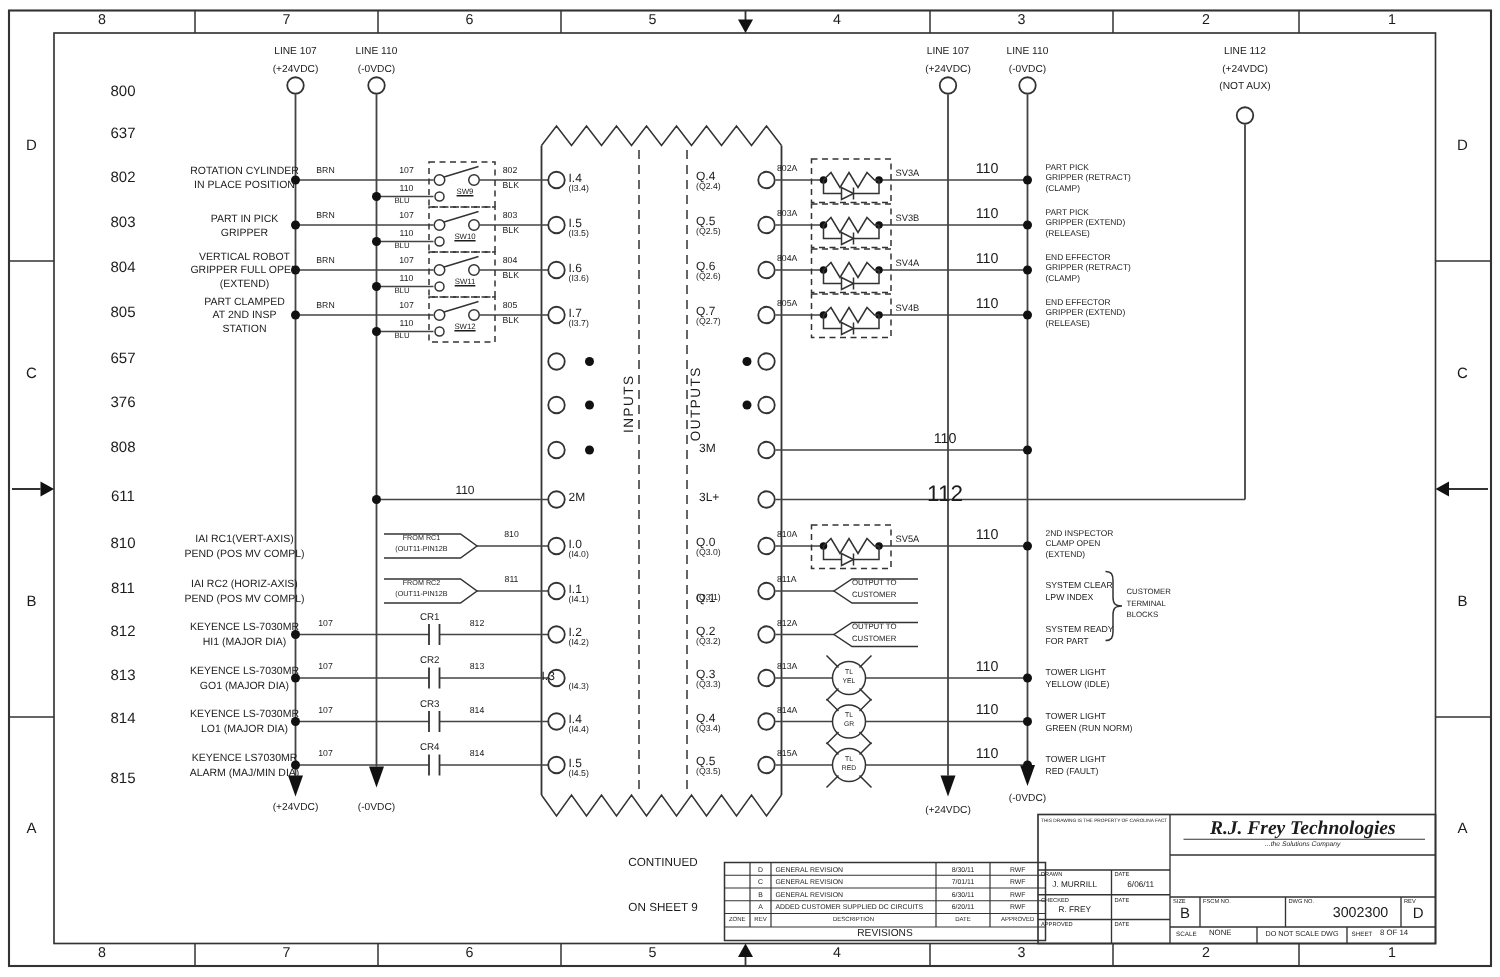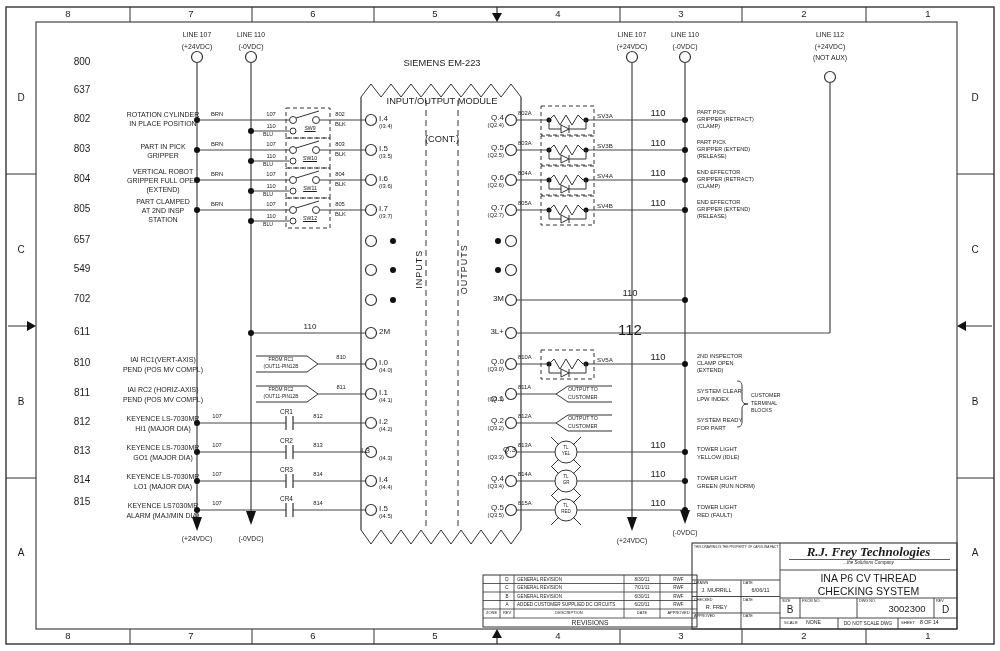--- a/index.html
+++ b/index.html
@@ -1,21 +1,21 @@
 <!DOCTYPE html>
 <html><head>
 <meta charset="utf-8">
 <style>
   html,body{margin:0;padding:0;background:#fff;}
   .sheet{position:relative;width:1000px;height:651px;background:#fff;overflow:hidden;
          font-family:"Liberation Sans",sans-serif;color:#1c1c1c;}
   svg{position:absolute;left:0;top:0;}
   .t{position:absolute;white-space:pre;color:#1c1c1c;line-height:1.15;}
   .c{text-align:center;}
-  .r{text-align:right;}
+  .r{}
   .rot{transform:rotate(-90deg);}
   .u{text-decoration:underline;}
 </style>
 </head>
 <body>
 
 <div class="sheet">
 
 <svg width="1000" height="651" viewBox="0 0 1000 651">
   <defs>
@@ -204,54 +204,53 @@
 <div class="t c" style="left:913px;top:631px;width:30px;font-size:9.5px">1</div>
 <div class="t c" style="left:9px;top:92px;width:24px;font-size:10px">D</div>
 <div class="t c" style="left:9px;top:244px;width:24px;font-size:10px">C</div>
 <div class="t c" style="left:9px;top:396px;width:24px;font-size:10px">B</div>
 <div class="t c" style="left:9px;top:547px;width:24px;font-size:10px">A</div>
 <div class="t c" style="left:963px;top:92px;width:24px;font-size:10px">D</div>
 <div class="t c" style="left:963px;top:244px;width:24px;font-size:10px">C</div>
 <div class="t c" style="left:963px;top:396px;width:24px;font-size:10px">B</div>
 <div class="t c" style="left:963px;top:547px;width:24px;font-size:10px">A</div>
 
-<div class="t c" style="left:362px;top:31px;width:160px;font-size:9.3px;line-height:12.8px">
-  <div>SIEMENS EM-223</div>
-  <div>INPUT/OUTPUT MODULE</div>
-  <div>(CONT.)</div>
-</div>
 <div class="t c rot" style="left:389px;top:264px;width:60px;font-size:9px;letter-spacing:1px">INPUTS</div>
 <div class="t c rot" style="left:434px;top:264px;width:60px;font-size:9px;letter-spacing:1px">OUTPUTS</div>
+<div class="t c" style="left:380px;top:550px;width:124px;font-size:7.8px;line-height:10px">
+  <div>CONTINUED</div>
+  <div>ON SHEET 9</div>
+</div>
 
 <div class="t c" style="left:167px;top:29px;width:60px;font-size:6.8px;line-height:11.5px"><div>LINE 107</div><div>(+24VDC)</div></div>
 <div class="t c" style="left:223px;top:29px;width:56px;font-size:6.8px;line-height:11.5px"><div>LINE 110</div><div>(-0VDC)</div></div>
 <div class="t c" style="left:602px;top:29px;width:60px;font-size:6.8px;line-height:11.5px"><div>LINE 107</div><div>(+24VDC)</div></div>
 <div class="t c" style="left:657px;top:29px;width:56px;font-size:6.8px;line-height:11.5px"><div>LINE 110</div><div>(-0VDC)</div></div>
 <div class="t c" style="left:800px;top:29px;width:60px;font-size:6.8px;line-height:11.5px"><div>LINE 112</div><div>(+24VDC)</div><div>(NOT AUX)</div></div>
 <div class="t c" style="left:172px;top:535px;width:50px;font-size:6.8px">(+24VDC)</div>
 <div class="t c" style="left:226px;top:535px;width:50px;font-size:6.8px">(-0VDC)</div>
 <div class="t c" style="left:607px;top:537px;width:50px;font-size:6.8px">(+24VDC)</div>
 <div class="t c" style="left:660px;top:529px;width:50px;font-size:6.8px">(-0VDC)</div>
 
 <div class="t c" style="left:64px;top:56px;width:36px;font-size:10px">800</div>
 <div class="t c" style="left:64px;top:84px;width:36px;font-size:10px">637</div>
 <div class="t c" style="left:64px;top:113px;width:36px;font-size:10px">802</div>
 <div class="t c" style="left:64px;top:143px;width:36px;font-size:10px">803</div>
 <div class="t c" style="left:64px;top:173px;width:36px;font-size:10px">804</div>
 <div class="t c" style="left:64px;top:203px;width:36px;font-size:10px">805</div>
 <div class="t c" style="left:64px;top:234px;width:36px;font-size:10px">657</div>
-<div class="t c" style="left:64px;top:263px;width:36px;font-size:10px">549</div>
-<div class="t c" style="left:64px;top:293px;width:36px;font-size:10px">702</div>
+<div class="t c" style="left:64px;top:263px;width:36px;font-size:10px">376</div>
+<div class="t c" style="left:64px;top:293px;width:36px;font-size:10px">808</div>
 <div class="t c" style="left:64px;top:326px;width:36px;font-size:10px">611</div>
 <div class="t c" style="left:64px;top:357px;width:36px;font-size:10px">810</div>
 <div class="t c" style="left:64px;top:387px;width:36px;font-size:10px">811</div>
 <div class="t c" style="left:64px;top:416px;width:36px;font-size:10px">812</div>
 <div class="t c" style="left:64px;top:445px;width:36px;font-size:10px">813</div>
 <div class="t c" style="left:64px;top:474px;width:36px;font-size:10px">814</div>
-<div class="t c" style="left:64px;top:496px;width:36px;font-size:10px">815</div>
+<div class="t c" style="left:64px;top:514px;width:36px;font-size:10px">815</div>
 
 <div class="t c" style="left:100px;top:110px;width:126px;font-size:7px;line-height:9px"><div>ROTATION CYLINDER</div><div>IN PLACE POSITION</div></div>
 <div class="t c" style="left:100px;top:142px;width:126px;font-size:7px;line-height:9px"><div>PART IN PICK</div><div>GRIPPER</div></div>
 <div class="t c" style="left:100px;top:167px;width:126px;font-size:7px;line-height:9px"><div>VERTICAL ROBOT</div><div>GRIPPER FULL OPEN</div><div>(EXTEND)</div></div>
 <div class="t c" style="left:100px;top:197px;width:126px;font-size:7px;line-height:9px"><div>PART CLAMPED</div><div>AT 2ND INSP</div><div>STATION</div></div>
 <div class="t c" style="left:100px;top:355px;width:126px;font-size:7px;line-height:9.5px"><div>IAI RC1(VERT-AXIS)</div><div>PEND (POS MV COMPL)</div></div>
 <div class="t c" style="left:100px;top:385px;width:126px;font-size:7px;line-height:9.5px"><div>IAI RC2 (HORIZ-AXIS)</div><div>PEND (POS MV COMPL)</div></div>
 <div class="t c" style="left:100px;top:414px;width:126px;font-size:7px;line-height:9.5px"><div>KEYENCE LS-7030MR</div><div>HI1 (MAJOR DIA)</div></div>
 <div class="t c" style="left:100px;top:443px;width:126px;font-size:7px;line-height:9.5px"><div>KEYENCE LS-7030MR</div><div>GO1 (MAJOR DIA)</div></div>
 <div class="t c" style="left:100px;top:472px;width:126px;font-size:7px;line-height:9.5px"><div>KEYENCE LS-7030MR</div><div>LO1 (MAJOR DIA)</div></div>
@@ -374,21 +373,21 @@
 <div class="t" style="left:518px;top:384px;font-size:5.8px">811A</div>
 <div class="t" style="left:568px;top:386px;width:44px;font-size:5.2px;line-height:7.6px"><div>OUTPUT TO</div><div>CUSTOMER</div></div>
 <div class="t" style="left:697px;top:387px;width:92px;font-size:5.8px;line-height:8px"><div>SYSTEM CLEAR</div><div>LPW INDEX</div></div>
 <div class="t r" style="left:464px;top:416px;width:40px;font-size:8px">Q.2</div>
 <div class="t r" style="left:464px;top:425px;width:40px;font-size:5.8px">(Q3.2)</div>
 <div class="t" style="left:518px;top:413px;font-size:5.8px">812A</div>
 <div class="t" style="left:568px;top:415px;width:44px;font-size:5.2px;line-height:7.6px"><div>OUTPUT TO</div><div>CUSTOMER</div></div>
 <div class="t" style="left:697px;top:416px;width:92px;font-size:5.8px;line-height:8px"><div>SYSTEM READY</div><div>FOR PART</div></div>
 <div class="t" style="left:751px;top:392px;width:44px;font-size:5.2px;line-height:7.6px"><div>CUSTOMER</div><div>TERMINAL</div><div>BLOCKS</div></div>
 
-<div class="t r" style="left:476px;top:445px;width:40px;font-size:8px">Q.3</div>
+<div class="t r" style="left:464px;top:445px;width:40px;font-size:8px">Q.3</div>
 <div class="t r" style="left:464px;top:454px;width:40px;font-size:5.8px">(Q3.3)</div>
 <div class="t" style="left:518px;top:442px;font-size:5.8px">813A</div>
 <div class="t c" style="left:555px;top:445px;width:22px;font-size:4.5px;line-height:6.4px"><div>TL</div><div>YEL</div></div>
 <div class="t c" style="left:638px;top:440px;width:40px;font-size:9.5px">110</div>
 <div class="t" style="left:697px;top:445px;width:95px;font-size:5.8px;line-height:8px"><div>TOWER LIGHT</div><div>YELLOW (IDLE)</div></div>
 <div class="t r" style="left:464px;top:474px;width:40px;font-size:8px">Q.4</div>
 <div class="t r" style="left:464px;top:483px;width:40px;font-size:5.8px">(Q3.4)</div>
 <div class="t" style="left:518px;top:471px;font-size:5.8px">814A</div>
 <div class="t c" style="left:555px;top:474px;width:22px;font-size:4.5px;line-height:6.4px"><div>TL</div><div>GR</div></div>
 <div class="t c" style="left:638px;top:469px;width:40px;font-size:9.5px">110</div>
@@ -428,21 +427,20 @@
 <div class="t c" style="left:694px;top:587px;width:45px;font-size:5.5px">J. MURRILL</div>
 <div class="t" style="left:743px;top:581px;font-size:3.8px">DATE</div>
 <div class="t c" style="left:742px;top:587px;width:37px;font-size:5.5px">6/06/11</div>
 <div class="t" style="left:694px;top:597.5px;font-size:3.8px">CHECKED</div>
 <div class="t c" style="left:694px;top:603.5px;width:45px;font-size:5.5px">R. FREY</div>
 <div class="t" style="left:743px;top:597.5px;font-size:3.8px">DATE</div>
 <div class="t" style="left:694px;top:614px;font-size:3.8px">APPROVED</div>
 <div class="t" style="left:743px;top:614px;font-size:3.8px">DATE</div>
 <div class="t c" style="left:782px;top:544.5px;width:173px;font-size:13px;font-weight:bold;font-style:italic;font-family:'Liberation Serif',serif">R.J. Frey Technologies</div>
 <div class="t c" style="left:782px;top:560px;width:173px;font-size:4.5px;font-style:italic">...the Solutions Company</div>
-<div class="t c" style="left:782px;top:572px;width:173px;font-size:10.5px;line-height:13px"><div>INA P6 CV THREAD</div><div>CHECKING SYSTEM</div></div>
 <div class="t" style="left:782px;top:599px;font-size:3.8px">SIZE</div>
 <div class="t c" style="left:780px;top:604px;width:20px;font-size:10px">B</div>
 <div class="t" style="left:802px;top:599px;font-size:3.8px">FSCM NO.</div>
 <div class="t" style="left:859px;top:599px;font-size:3.8px">DWG NO.</div>
 <div class="t c" style="left:857px;top:604px;width:100px;font-size:9.5px">3002300</div>
 <div class="t" style="left:936px;top:599px;font-size:3.8px">REV</div>
 <div class="t c" style="left:934px;top:604px;width:23px;font-size:10px">D</div>
 <div class="t" style="left:784px;top:621px;font-size:4.2px">SCALE</div>
 <div class="t" style="left:806px;top:620px;font-size:5.2px">NONE</div>
 <div class="t c" style="left:838px;top:620.5px;width:60px;font-size:4.8px">DO NOT SCALE DWG</div>

